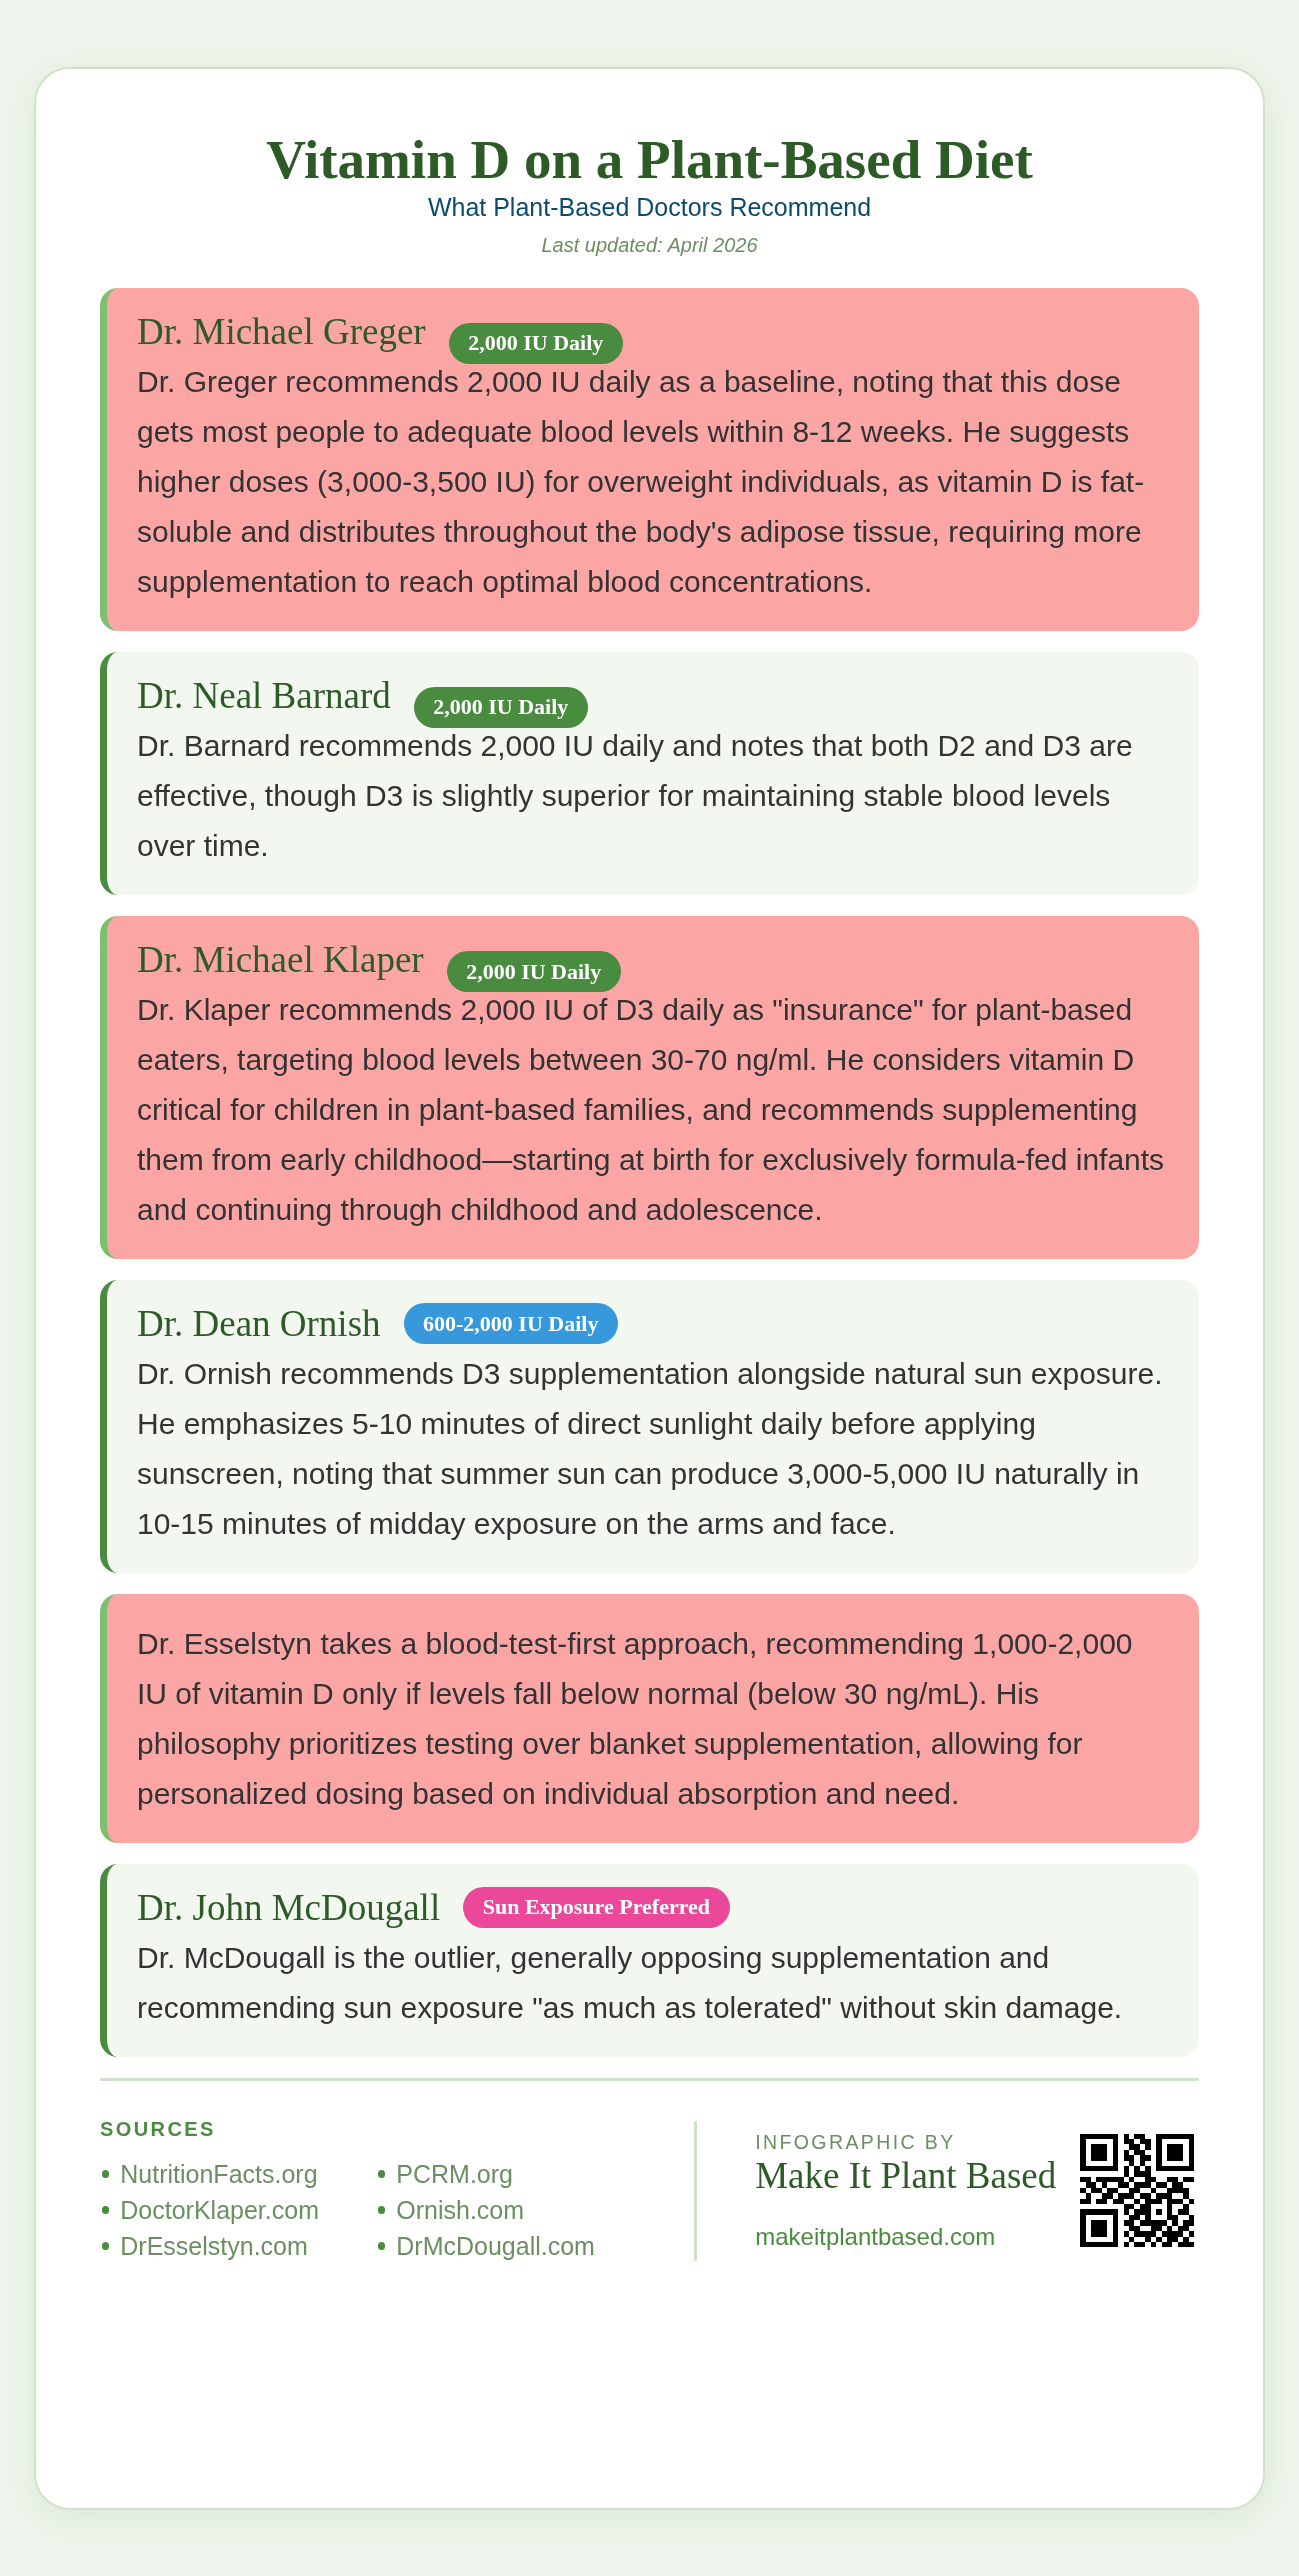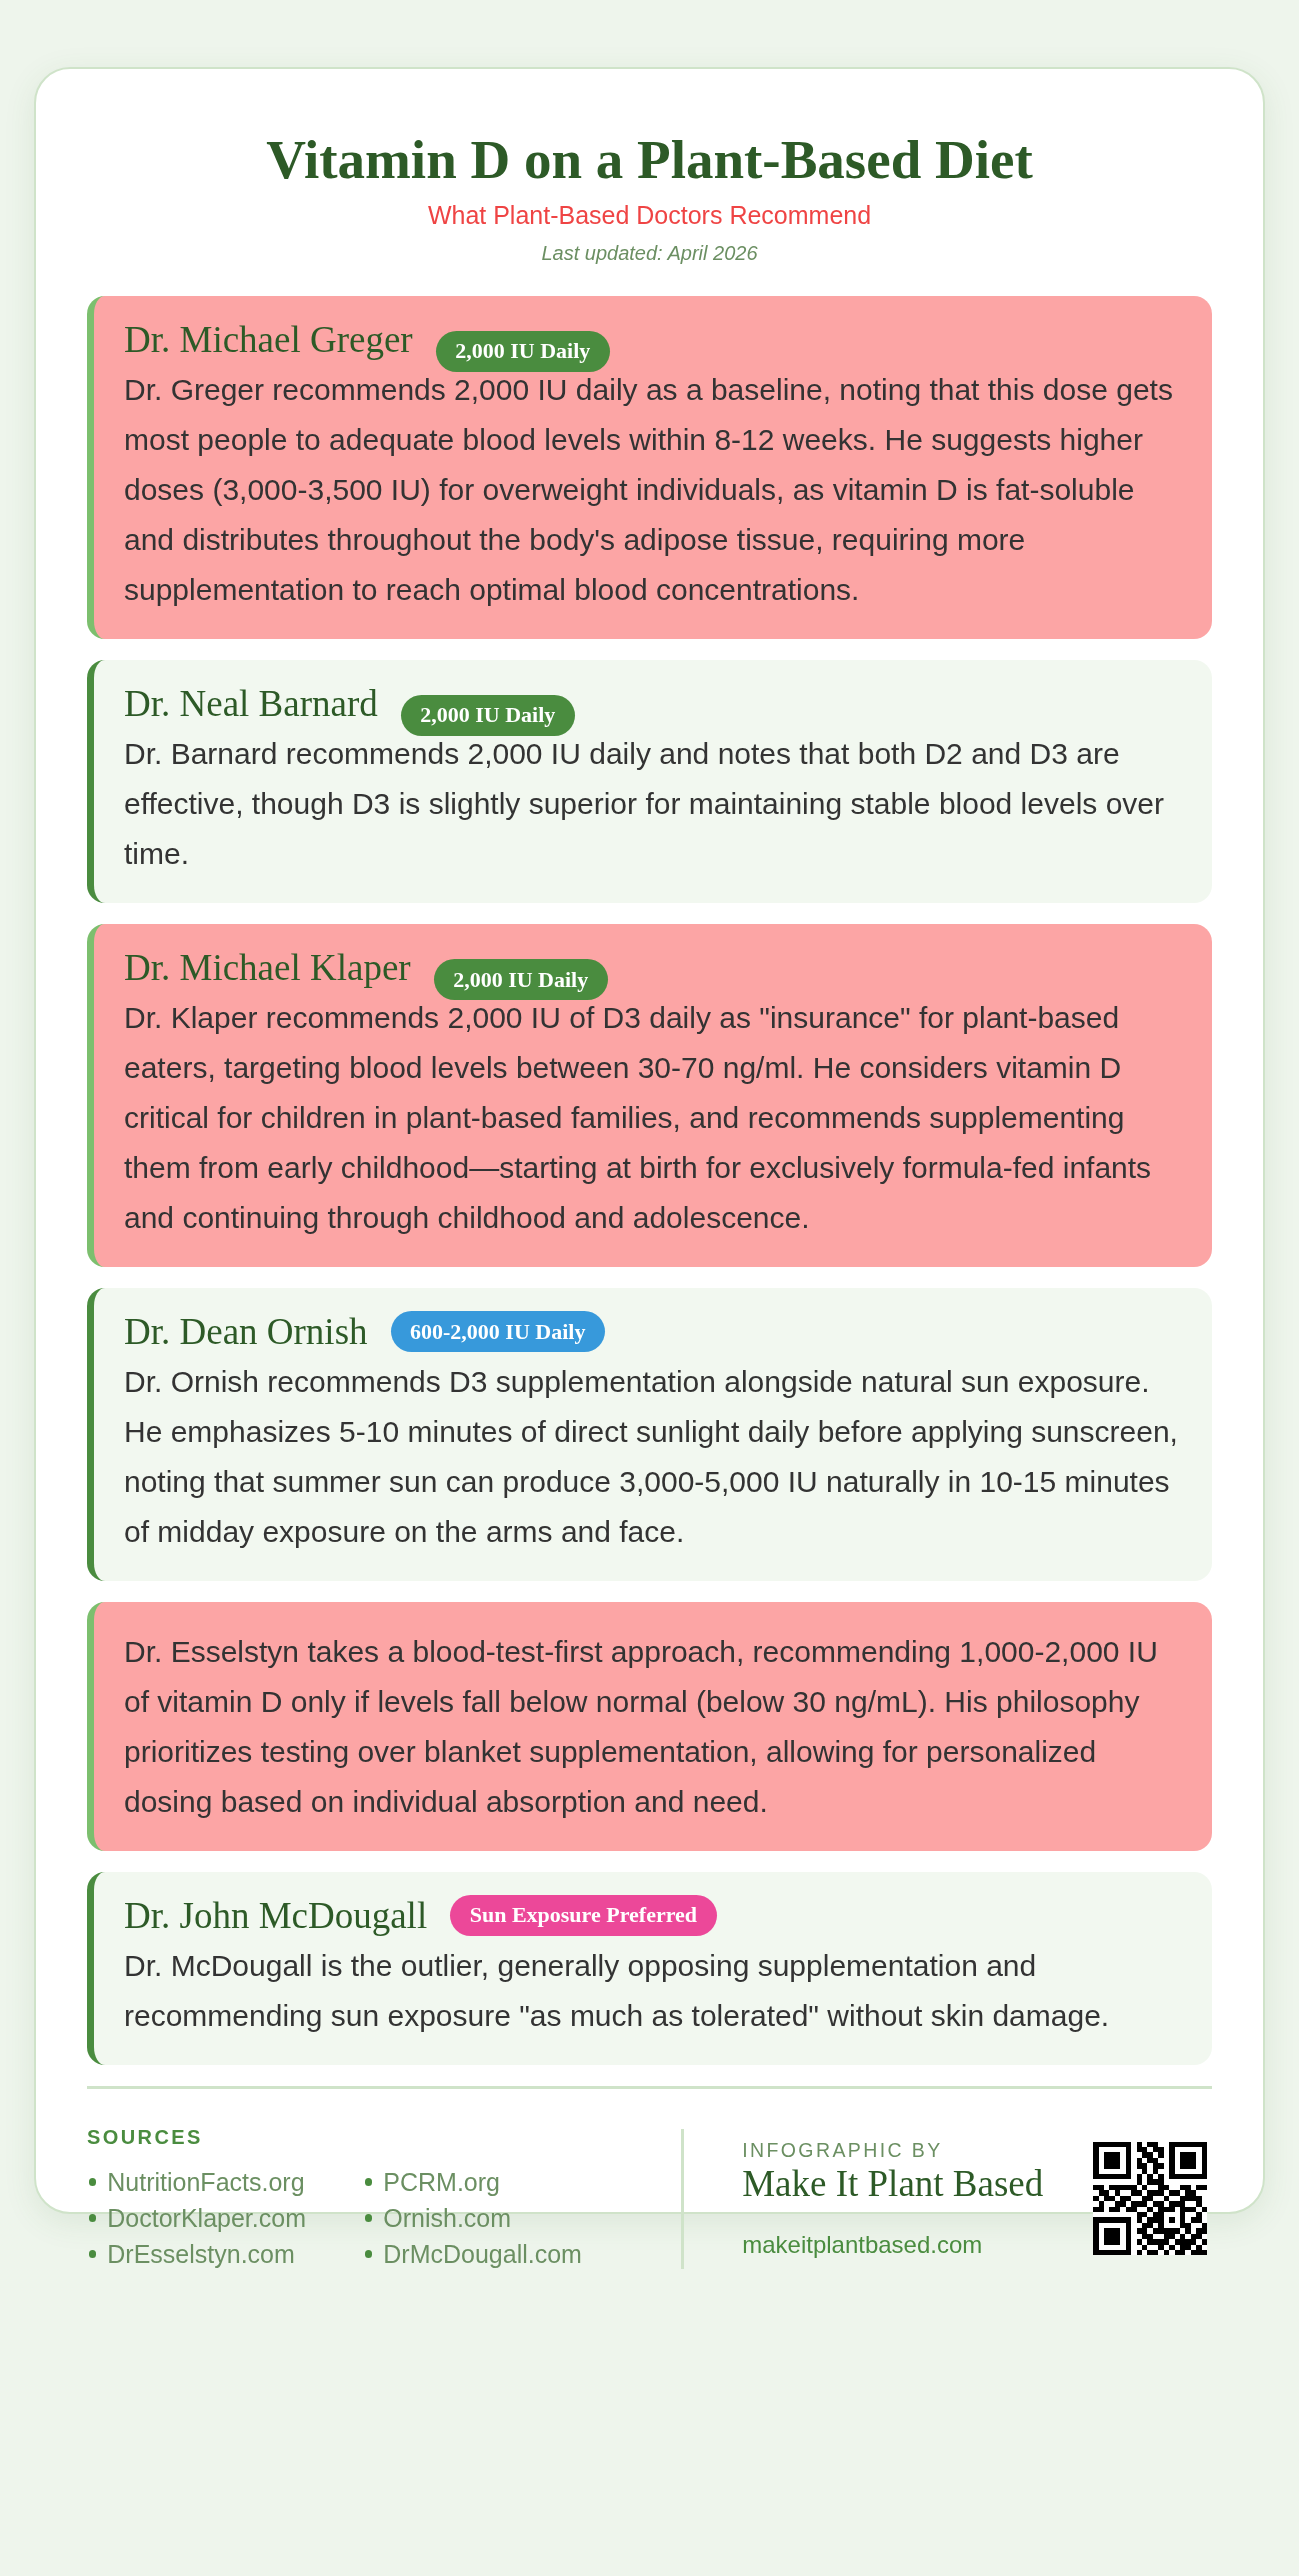--- a/index.html
+++ b/index.html
@@ -5,39 +5,39 @@
   * { box-sizing: border-box; margin: 0; padding: 0; }
   html, body { width: 1299px; height: 2576px; }
   body {
     background: #eef5ec;
     font-family: "Liberation Sans", sans-serif;
     position: relative;
   }
   .container {
     position: absolute;
     left: 34px; top: 67px;
-    width: 1231px; height: 2147px;
+    width: 1231px; height: 2443px;
     background: #ffffff;
     border: 2.4px solid #cfe3c9;
     border-radius: 36px;
     box-shadow: 0 8px 32px rgba(60,110,50,0.10);
-    padding: 0 51px;
+    padding: 0 64px;
   }
   .header { text-align: center; padding-top: 58px; }
   .title {
     font-family: "Liberation Serif", serif;
     font-weight: bold;
     font-size: 55px;
     color: #2d5a27;
     line-height: 65px;
   }
   .subtitle {
     font-size: 25px;
-    color: #ef4444;
-    margin-top: 8px;
+    color: #0c4a6e;
+    margin-top: 0;
     line-height: 31px;
   }
   .updated {
     font-size: 20px;
     font-style: italic;
     color: #6b8f62;
     margin-top: 9.7px;
     line-height: 24px;
   }
   .cards { margin-top: 31px; }

